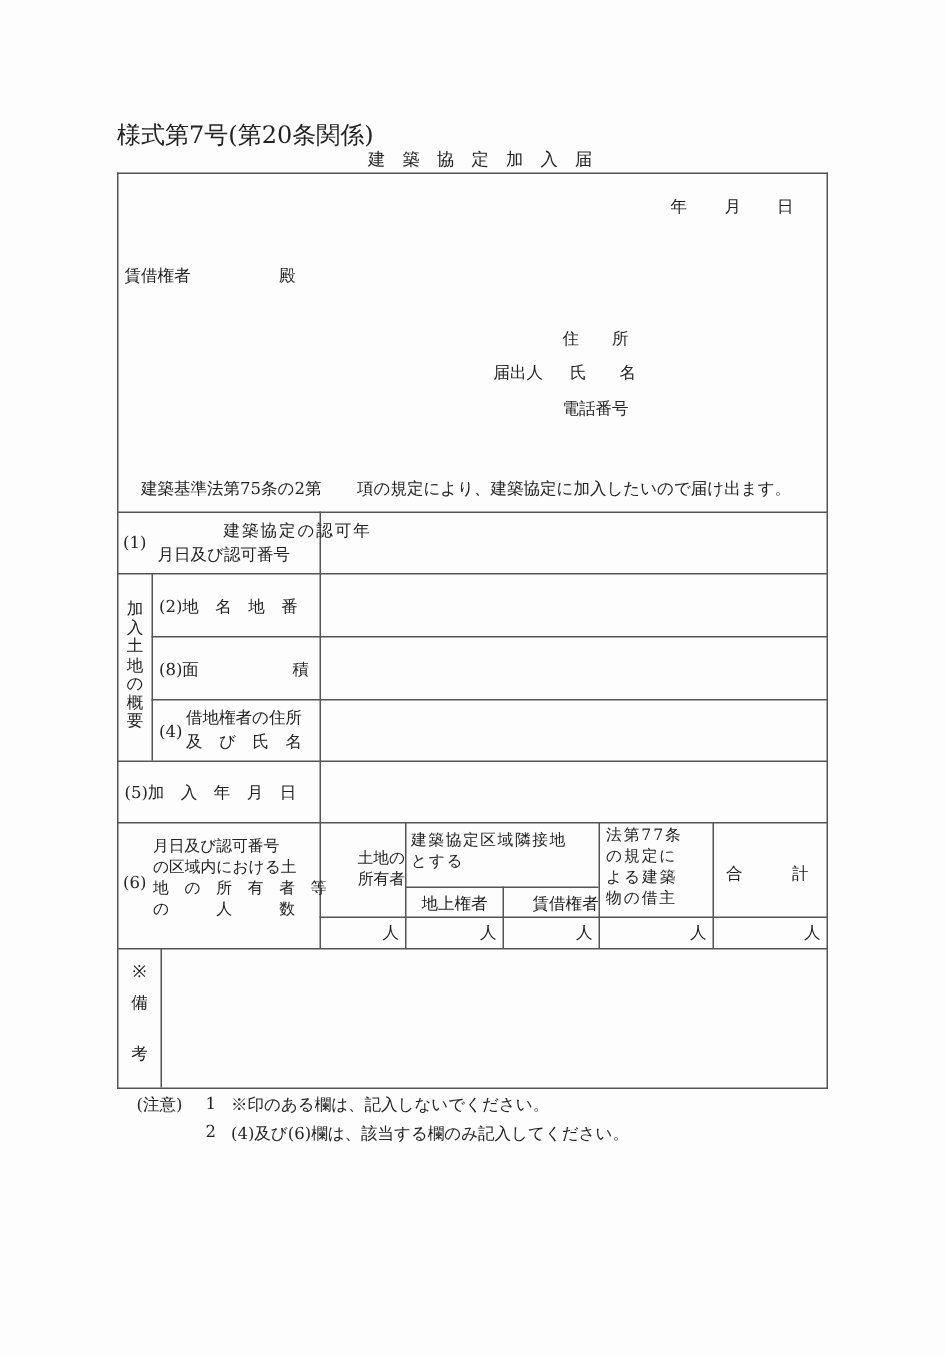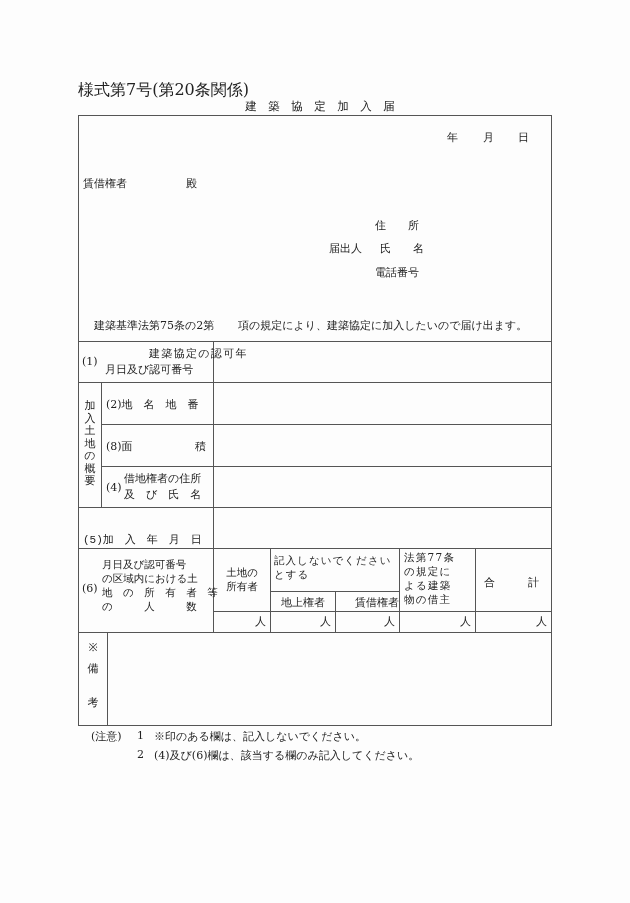--- a/index.html
+++ b/index.html
@@ -90,40 +90,40 @@
 </div>
 
 <div>
   <div class="abs" style="left:106px;top:481px;">(4)</div>
   <div class="abs" style="left:124px;top:471px;">借地権者の住所</div>
   <div class="abs" style="left:124px;top:487px;">及　び　氏　名</div>
   <div class="abs" style="left:214px;top:467px;width:336px;height:39px;"></div>
 </div>
 
 <div>
-  <div class="abs" style="left:83px;top:532px;font-family:Liberation Mono, monospace;">(5)加　入　年　月　日</div>
+  <div class="abs" style="left:83px;top:521px;">(5)加　入　年　月　日</div>
   <div class="abs" style="left:214px;top:508px;width:336px;height:39px;"></div>
 </div>
 
 <div>
   <div class="abs" style="left:82px;top:582px;">(6)</div>
   <div class="abs small" style="left:102px;top:557px;">
     <div>月日及び認可番号</div>
     <div>の区域内における土</div>
     <div>地　の　所　有　者　等</div>
     <div>の　　　人　　　数</div>
   </div>
 </div>
 
-<div class="abs small c" style="left:214px;top:565px;width:56px;">
+<div class="abs small c" style="left:214px;top:565px;width:56px;text-align:right;">
   <div>土地の</div>
   <div>所有者</div>
 </div>
 <div class="abs small" style="left:274px;top:553px;letter-spacing:0.1em;">
-  <div>記入しないでください</div>
+  <div>建築協定区域隣接地</div>
   <div>とする</div>
 </div>
 <div class="abs c" style="left:271px;top:595px;width:64px;">地上権者</div>
 <div class="abs c" style="left:336px;top:595px;width:63px;text-align:right;">賃借権者</div>
 <div class="abs small" style="left:404px;top:550px;letter-spacing:0.12em;">
   <div>法第77条</div>
   <div>の規定に</div>
   <div>よる建築</div>
   <div>物の借主</div>
 </div>

